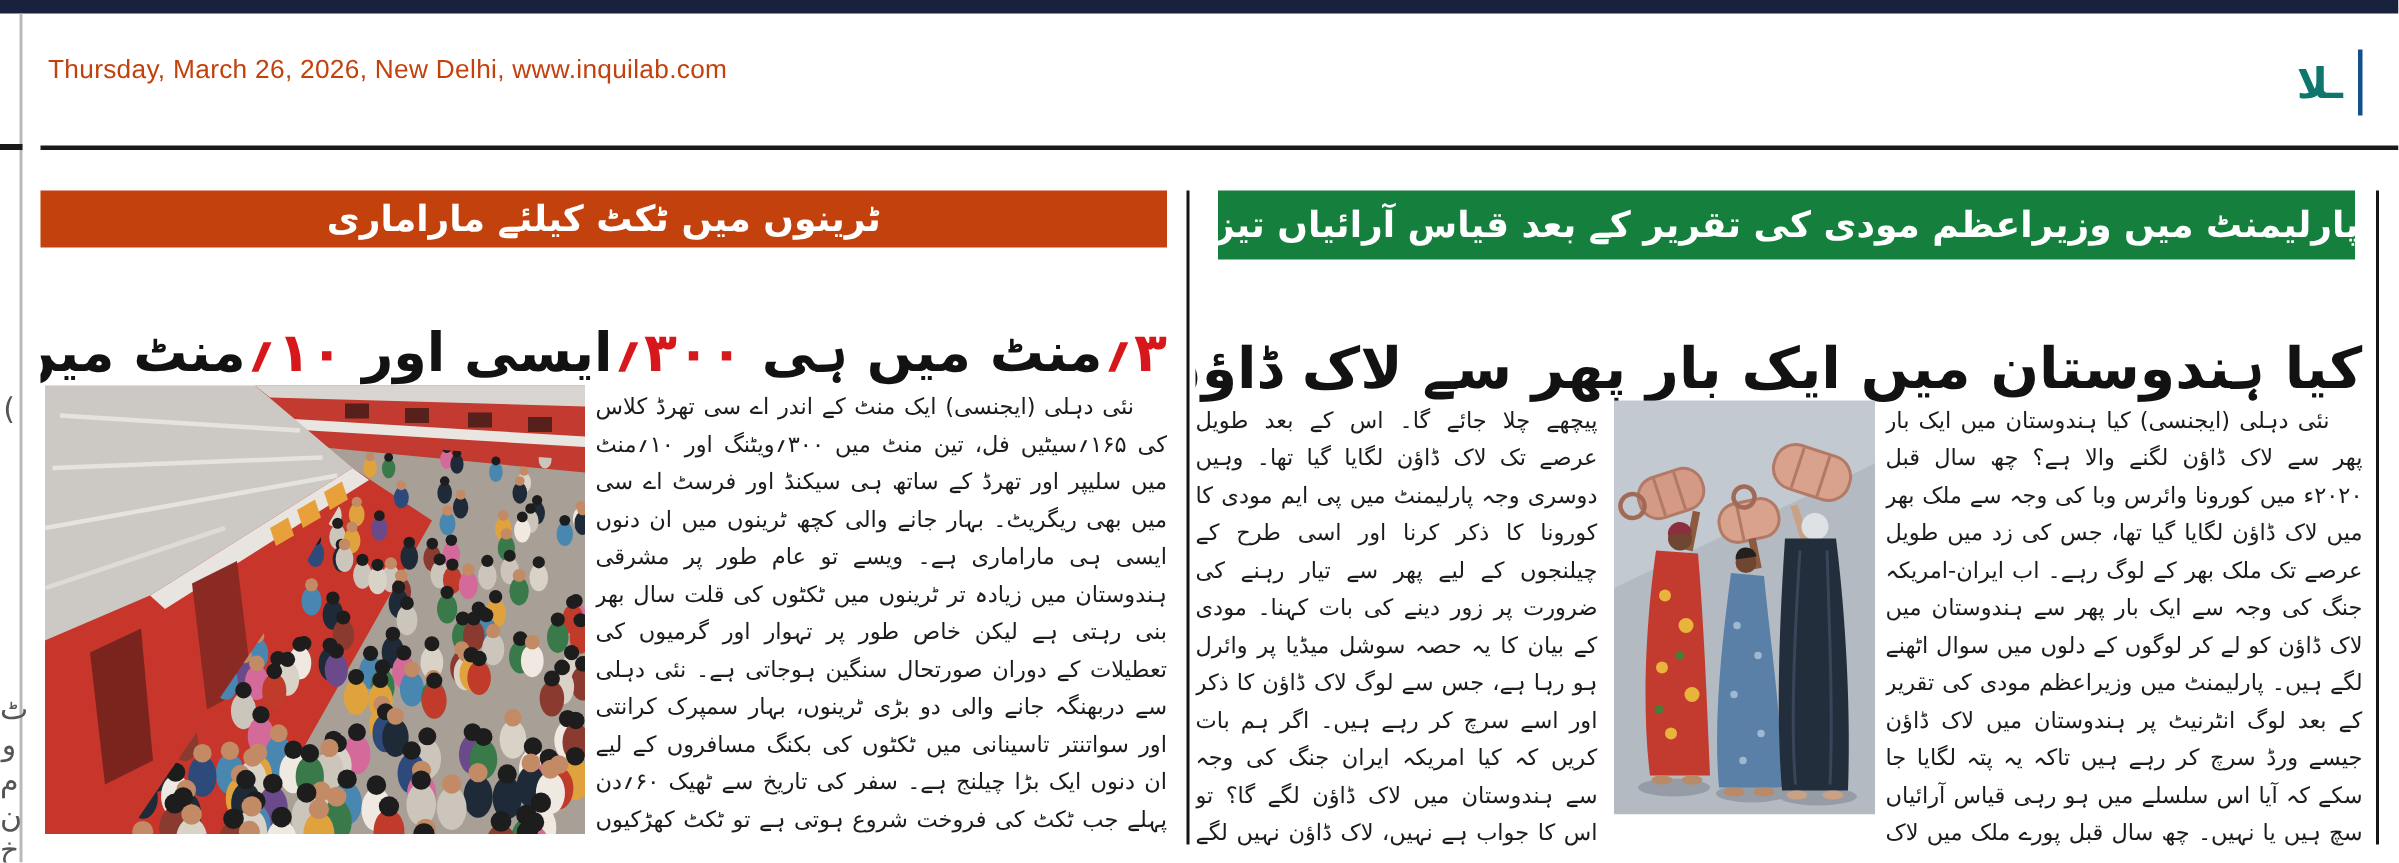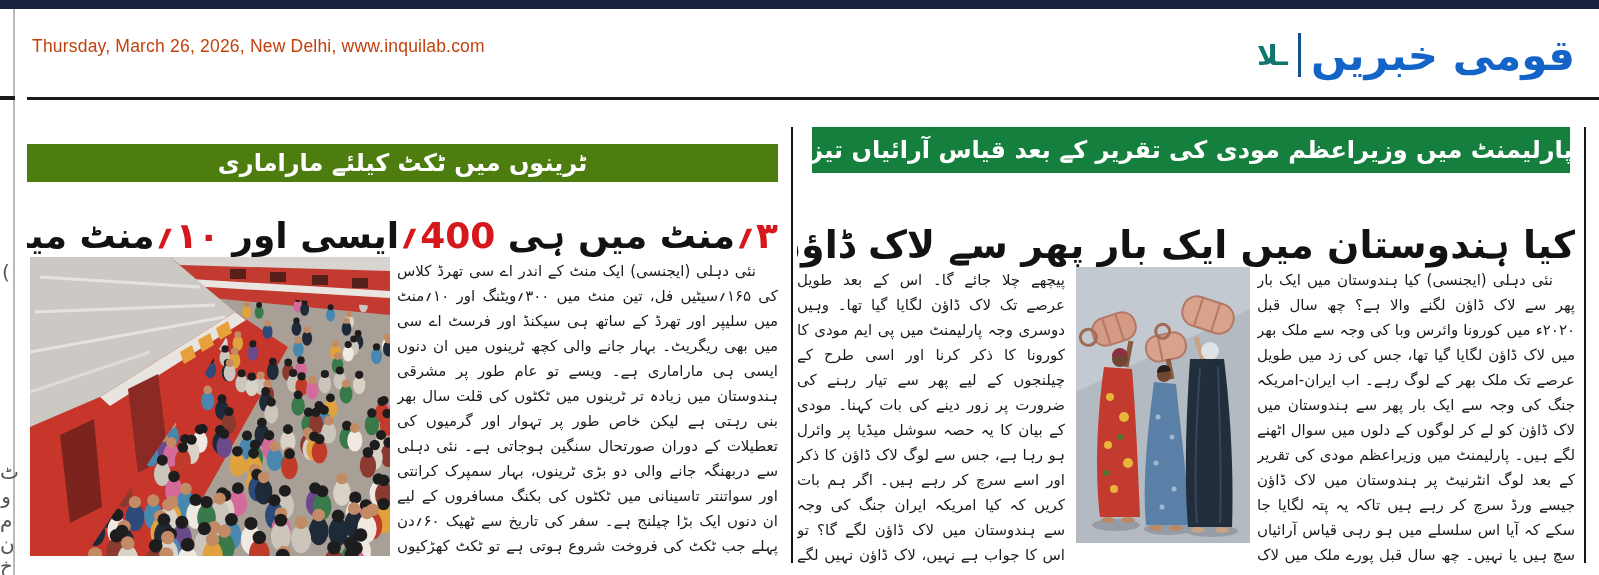--- a/index.html
+++ b/index.html
@@ -18,21 +18,21 @@
   .dateline{left:32px;top:36px;font-family:"Liberation Sans",sans-serif;
     font-size:17.5px;color:#c2410c;letter-spacing:.2px;}
   .masthead{left:1230px;top:22px;width:345px;height:66px;display:flex;
     align-items:center;justify-content:flex-start;direction:rtl;gap:10px;}
   .section-title{font-size:42px;font-weight:bold;color:#1464c8;white-space:nowrap;}
   .mast-divider{width:3px;height:44px;background:#14508c;}
   .partial-logo{font-size:28px;font-weight:bold;color:#0f766e;}
   .header-rule{left:27px;top:97px;width:1572px;height:3px;background:#1a1a1a;}
   
   .kicker{display:flex;align-items:center;justify-content:center;direction:rtl;}
-  .kicker-red{left:27px;top:144px;width:751px;height:38px;background:#4d7c0f;text-align:center;}
+  .kicker-red{left:27px;top:127px;width:751px;height:38px;background:#c2410c;text-align:center;}
   .kicker-blue{left:812px;top:127px;width:758px;height:46px;background:#15803d;}
   .kicker span{color:#ffffff;font-weight:bold;font-size:24px;white-space:nowrap;}
   
   .headline{direction:rtl;text-align:center;font-weight:bold;color:#121212;
     white-space:nowrap;overflow:hidden;}
   .headline-left{left:27px;top:170px;width:751px;height:84px;line-height:84px;font-size:36px;}
   .headline-right{left:797px;top:178px;width:778px;height:84px;line-height:84px;font-size:38px;}
   .red-num{color:#d6171b;}
   
   .body-text{direction:rtl;text-align:justify;font-size:15px;line-height:25px;
@@ -60,31 +60,30 @@
   <div class="abs edge-frag" style="left:0;top:262px;">(</div>
   <div class="abs edge-frag" style="left:0;top:462px;">ٹ</div>
   <div class="abs edge-frag" style="left:0;top:486px;">و</div>
   <div class="abs edge-frag" style="left:0;top:510px;">م</div>
   <div class="abs edge-frag" style="left:0;top:534px;">ن</div>
   <div class="abs edge-frag" style="left:0;top:556px;">خ</div>
 </div>
 
 <div class="abs dateline">Thursday, March 26, 2026, New Delhi, www.inquilab.com</div>
 <div class="abs masthead">
-  <span class="section-title">قومی خبریں</span>
   <span class="mast-divider"></span>
   <span class="partial-logo">ـلا</span>
 </div>
 <div class="abs header-rule"></div>
 
 <div class="abs kicker kicker-red">
   <span>ٹرینوں میں ٹکٹ کیلئے ماراماری</span>
 </div>
 
-<h1 class="abs headline headline-left" dir="rtl"><span class="red-num">۳؍</span><span>منٹ میں ہی </span><span class="red-num">400؍</span><span>ایسی اور </span><span class="red-num">۱۰؍</span><span>منٹ میں 'نوٹکٹ'</span></h1>
+<h1 class="abs headline headline-left" dir="rtl"><span class="red-num">۳؍</span><span>منٹ میں ہی </span><span class="red-num">۳۰۰؍</span><span>ایسی اور </span><span class="red-num">۱۰؍</span><span>منٹ میں 'نوٹکٹ'</span></h1>
 
 <svg class="abs photo photo-left" width="360" height="299" viewBox="0 0 360 299">
   <defs>
     <clipPath id="crowdClip">
       <polygon points="200,38 360,50 360,299 55,299 148,162 208,60"></polygon>
     </clipPath>
   </defs>
   <rect x="0" y="0" width="360" height="299" fill="#a8a096"></rect>
 
   <polygon points="140,0 360,0 360,58 172,40" fill="#c23a30"></polygon>

